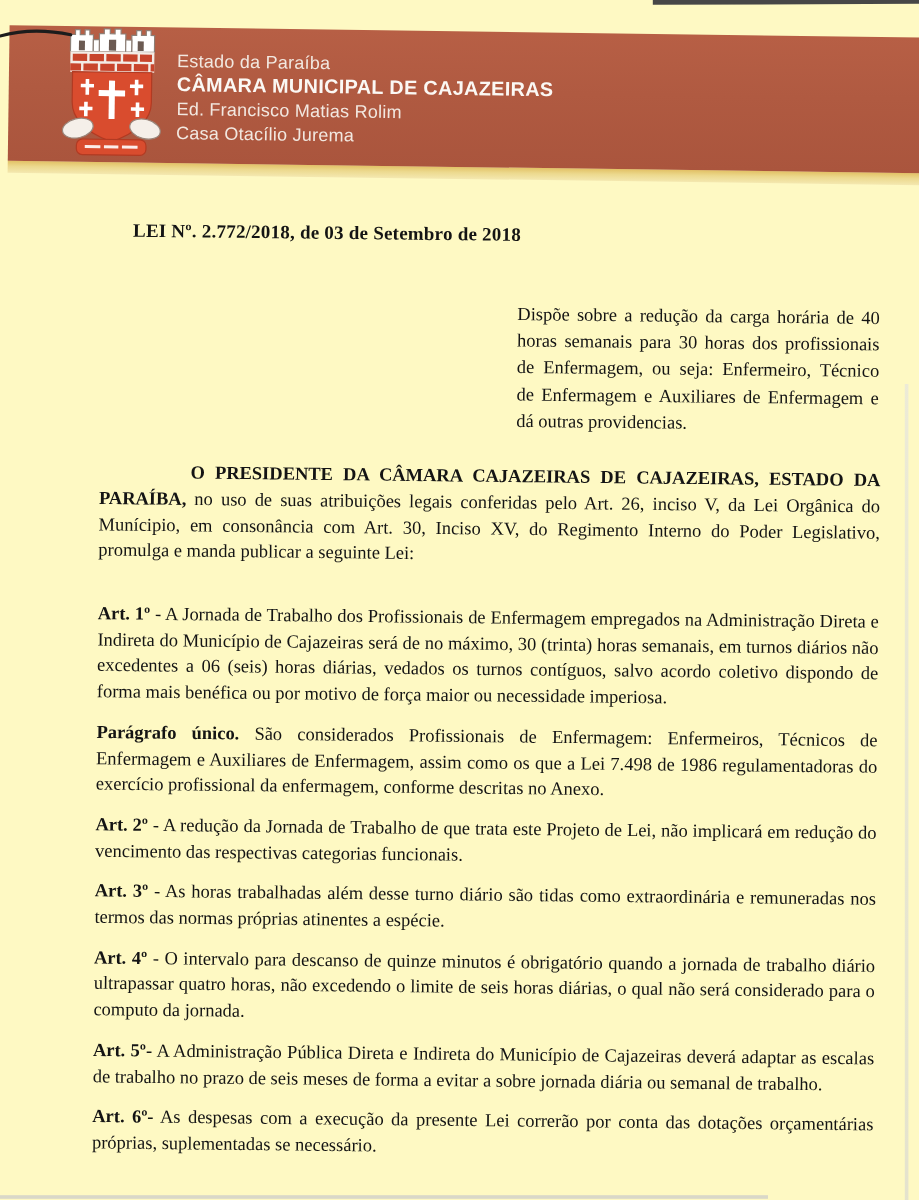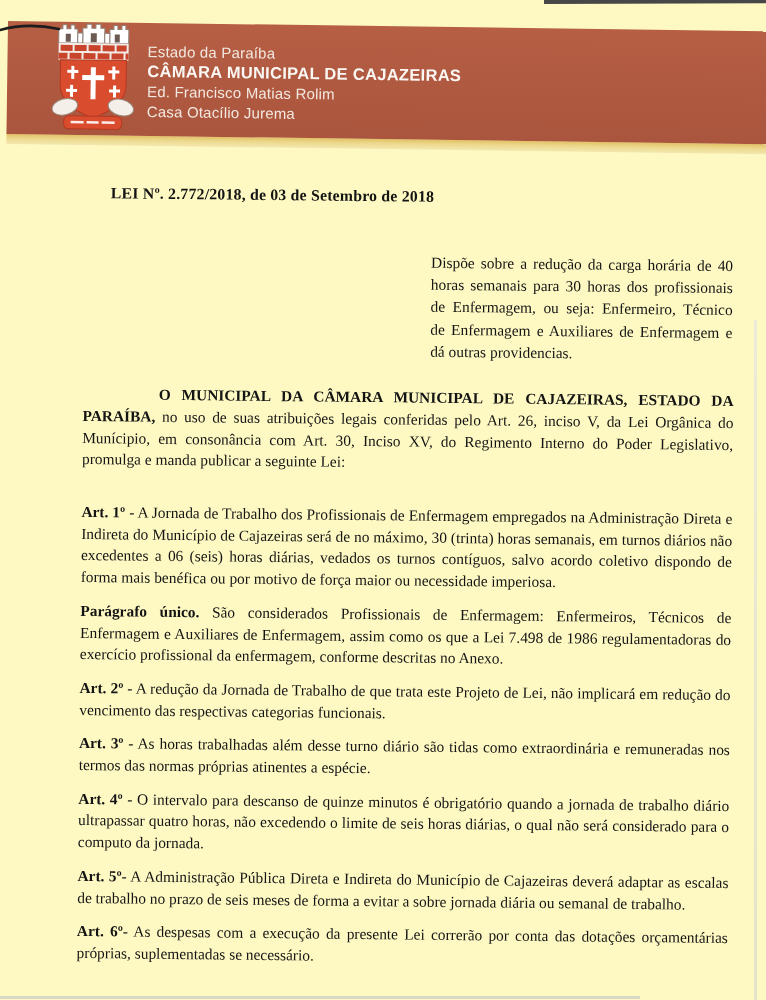--- a/index.html
+++ b/index.html
@@ -153,21 +153,21 @@
   <svg class="pen-mark" width="70" height="30" viewBox="0 0 70 30">
     <path d="M0,14 C18,9 40,9 59,13" fill="none" stroke="#1c1c1c" stroke-width="2.6" stroke-linecap="round"></path>
   </svg>
 
   <div class="doc">
 
     <p class="law-title">LEI Nº. 2.772/2018, de 03 de Setembro de 2018</p>
 
     <p class="ementa">Dispõe sobre a redução da carga horária de 40 horas semanais para 30 horas dos profissionais de Enfermagem, ou seja: Enfermeiro, Técnico de Enfermagem e Auxiliares de Enfermagem e dá outras providencias.</p>
 
-    <p class="preamble"><b>O MUNICIPAL DA CÂMARA MUNICIPAL DE CAJAZEIRAS, ESTADO DA PARAÍBA,</b><span> no uso de suas atribuições legais conferidas pelo Art. 26, inciso V, da Lei Orgânica do Munícipio, em consonância com Art. 30, Inciso XV, do Regimento Interno do Poder Legislativo, promulga e manda publicar a seguinte Lei:</span></p>
+    <p class="preamble"><b>O PRESIDENTE DA CÂMARA CAJAZEIRAS DE CAJAZEIRAS, ESTADO DA PARAÍBA,</b><span> no uso de suas atribuições legais conferidas pelo Art. 26, inciso V, da Lei Orgânica do Munícipio, em consonância com Art. 30, Inciso XV, do Regimento Interno do Poder Legislativo, promulga e manda publicar a seguinte Lei:</span></p>
 
     <p class="article first"><b>Art. 1º</b><span> - A Jornada de Trabalho dos Profissionais de Enfermagem empregados na Administração Direta e Indireta do Município de Cajazeiras será de no máximo, 30 (trinta) horas semanais, em turnos diários não excedentes a 06 (seis) horas diárias, vedados os turnos contíguos, salvo acordo coletivo dispondo de forma mais benéfica ou por motivo de força maior ou necessidade imperiosa.</span></p>
 
     <p class="article"><b>Parágrafo único.</b><span> São considerados Profissionais de Enfermagem: Enfermeiros, Técnicos de Enfermagem e Auxiliares de Enfermagem, assim como os que a Lei 7.498 de 1986 regulamentadoras do exercício profissional da enfermagem, conforme descritas no Anexo.</span></p>
 
     <p class="article"><b>Art. 2º</b><span> - A redução da Jornada de Trabalho de que trata este Projeto de Lei, não implicará em redução do vencimento das respectivas categorias funcionais.</span></p>
 
     <p class="article"><b>Art. 3º</b><span> - As horas trabalhadas além desse turno diário são tidas como extraordinária e remuneradas nos termos das normas próprias atinentes a espécie.</span></p>
 
     <p class="article"><b>Art. 4º</b><span> - O intervalo para descanso de quinze minutos é obrigatório quando a jornada de trabalho diário ultrapassar quatro horas, não excedendo o limite de seis horas diárias, o qual não será considerado para o computo da jornada.</span></p>

